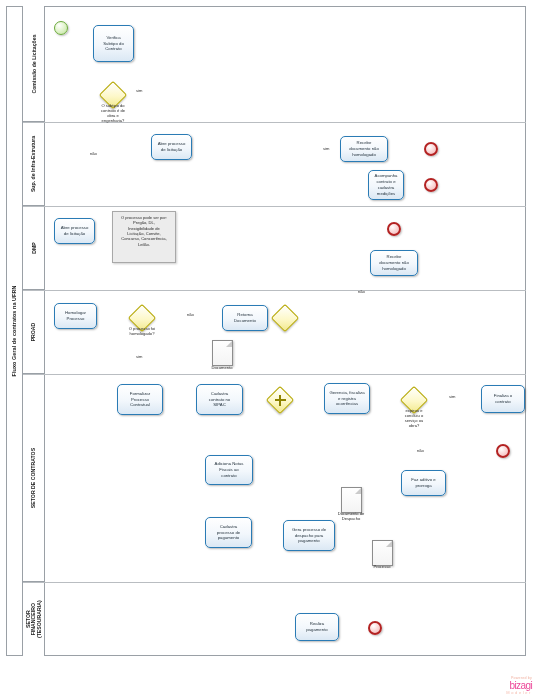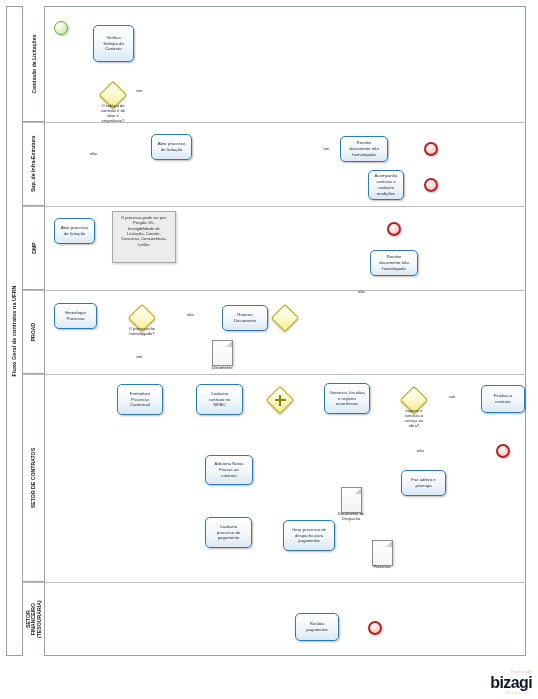--- a/index.html
+++ b/index.html
@@ -203,21 +203,21 @@
 
   
   .brand {
     position: absolute;
     right: 6px;
     bottom: 4px;
     text-align: right;
     line-height: 1;
   }
   .brand .pb { font-size: 3.6px; color: #f0b0a0; letter-spacing: .2px; }
-  .brand .bz { font-size: 16px; font-weight: bold; color: #0f172a; letter-spacing: -.6px; }
+  .brand .bz { font-size: 10px; font-weight: normal; color: #ec4899; letter-spacing: -.6px; }
   .brand .md { font-size: 4px; color: #f5bcae; letter-spacing: 1.6px; }
 </style>
 </head>
 <body>
 
 <div id="canvas">
 
   <svg id="wires" viewBox="0 0 538 699">
     <defs>
       <marker id="ah" markerWidth="6" markerHeight="6" refX="5" refY="3" orient="auto">

